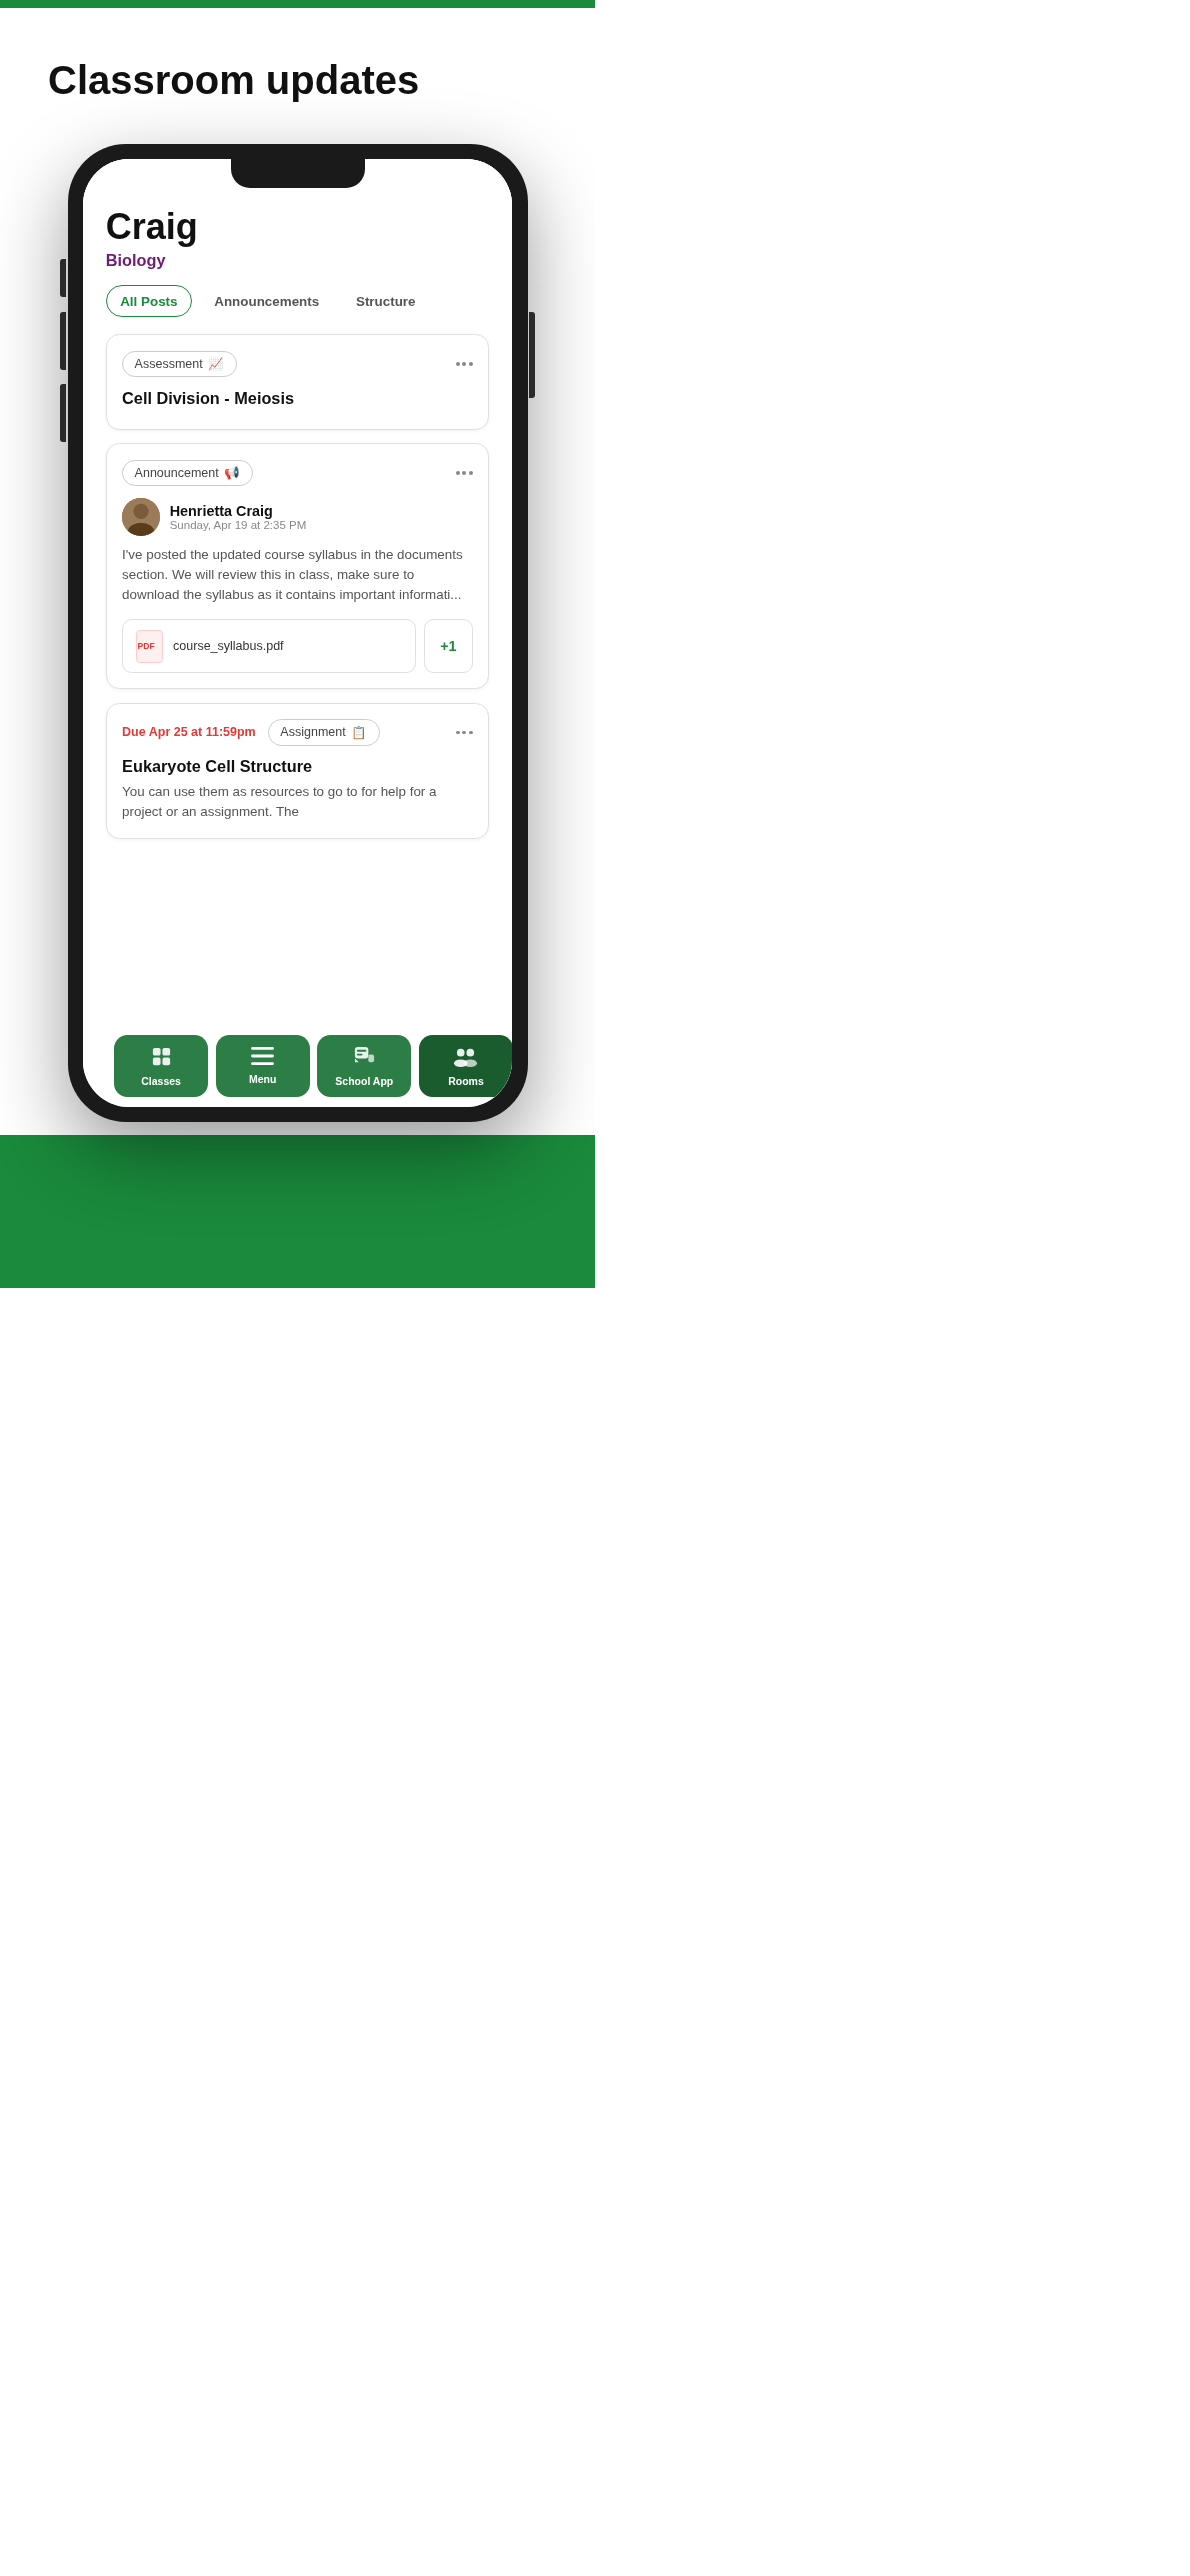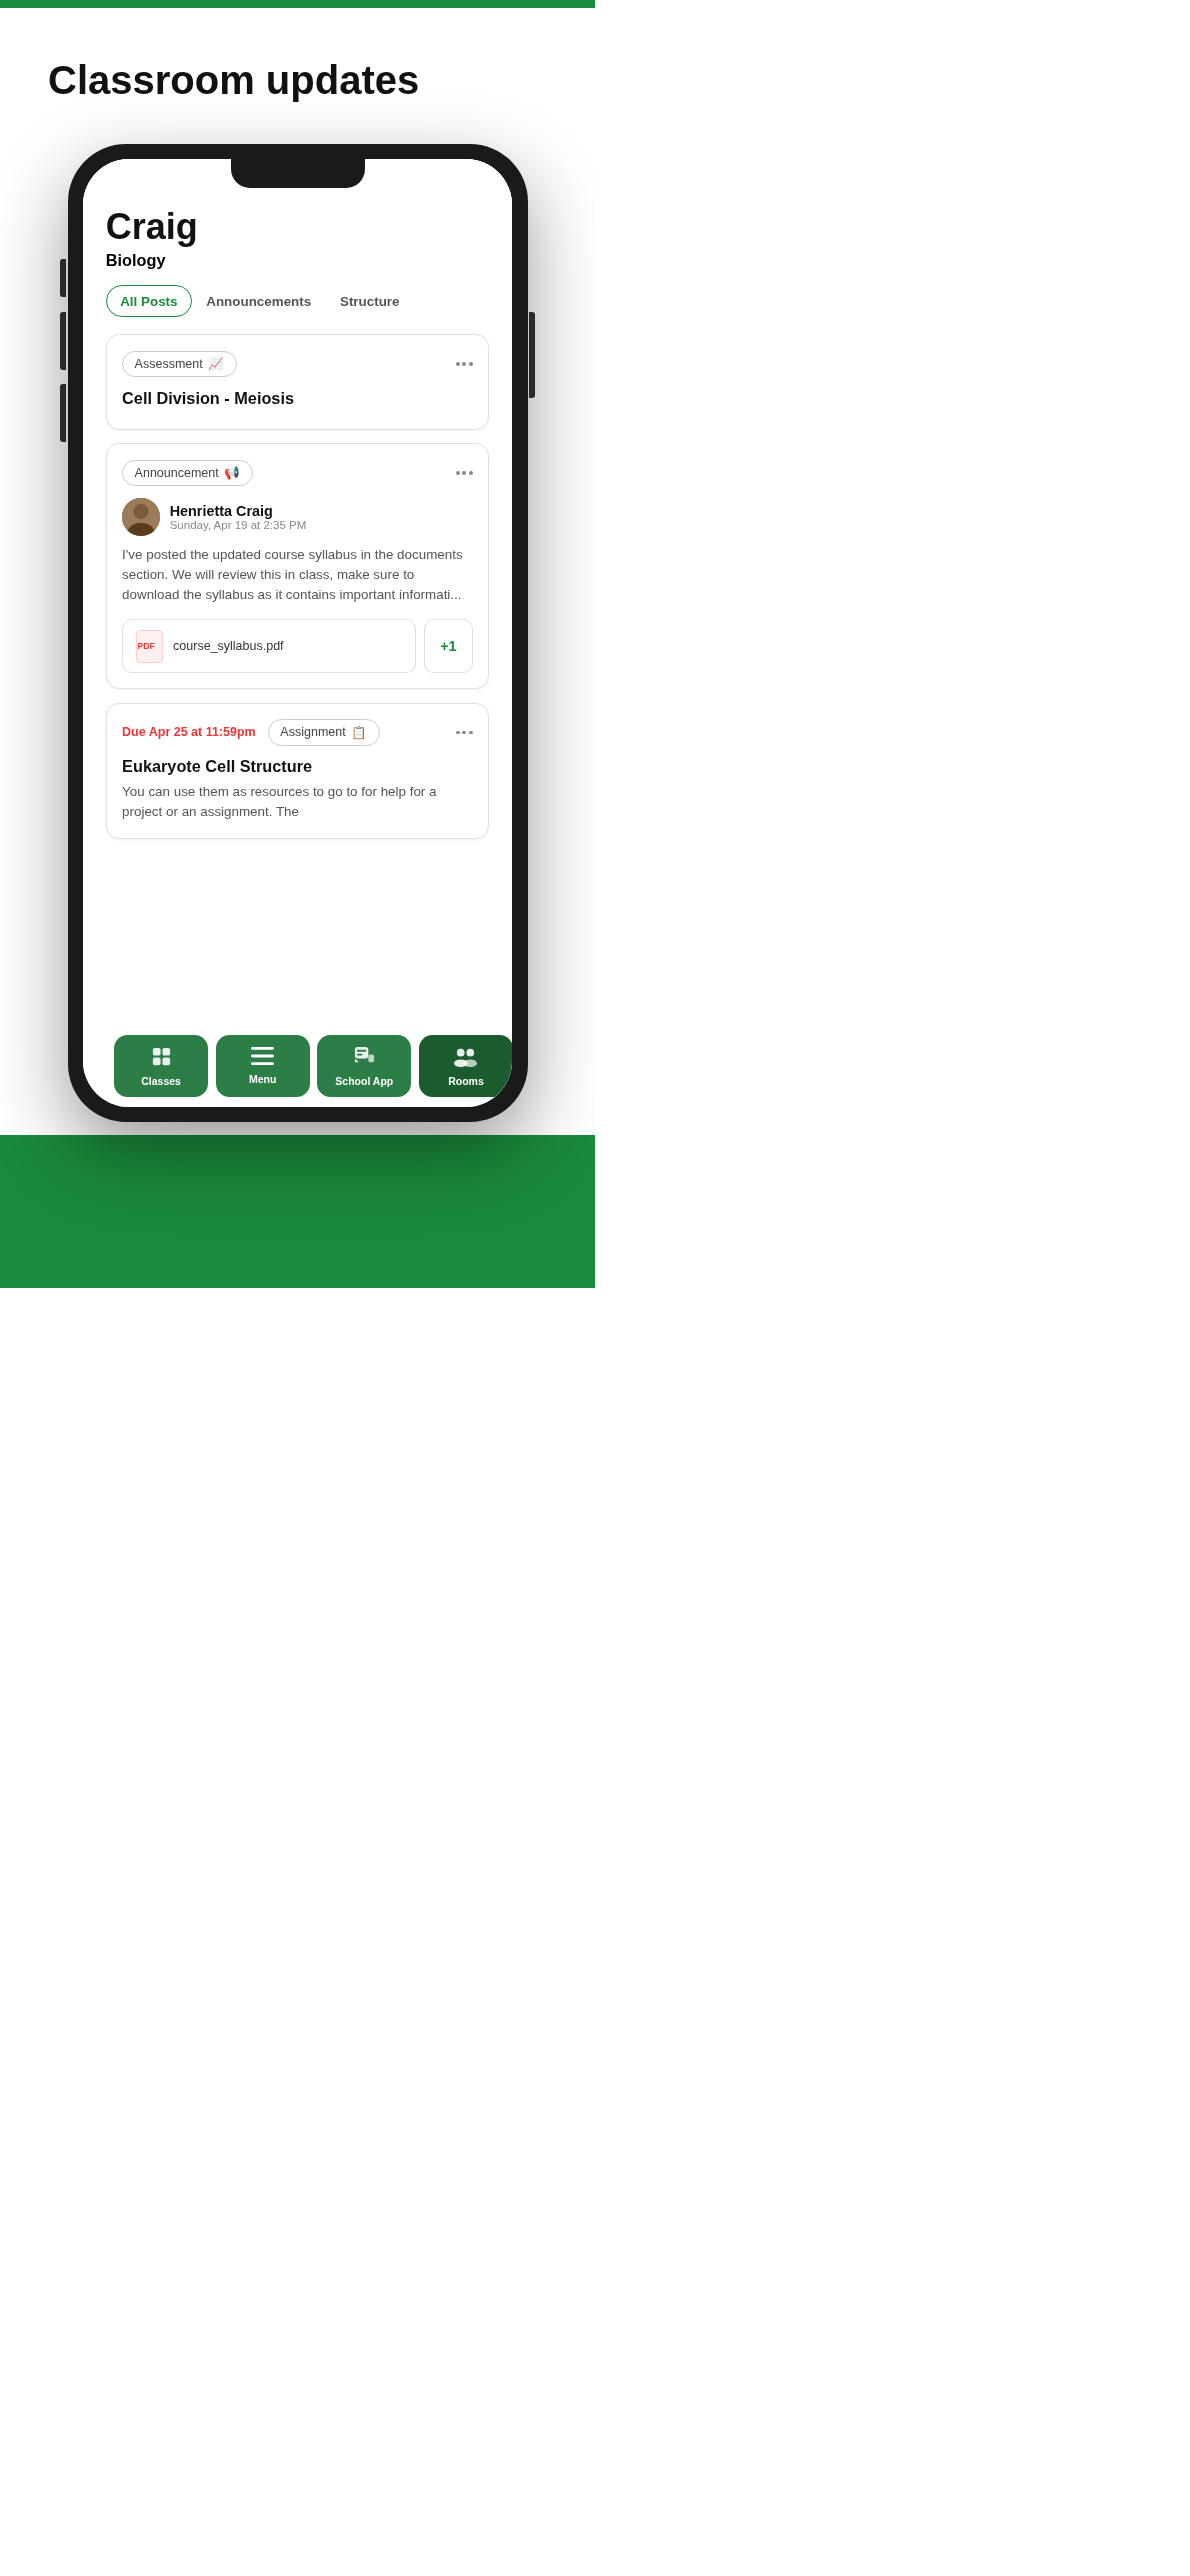--- a/index.html
+++ b/index.html
@@ -150,28 +150,28 @@
       font-size: 36px;
       font-weight: 800;
       color: #111111;
       line-height: 1.1;
       margin-bottom: 3.8px;
     }
 
     .subject-title {
       font-size: 16.3px;
       font-weight: 700;
-      color: #000000;
+      color: #701a75;
       margin-bottom: 15.3px;
     }
 
     
     .tabs-row {
       display: flex;
-      gap: 0;
+      gap: 8px;
       margin-bottom: 17px;
     }
 
     .tab {
       padding: 7.7px 13.4px;
       border-radius: 19px;
       font-size: 13.4px;
       font-weight: 600;
       color: #555555;
       border: 1.4px solid transparent;

